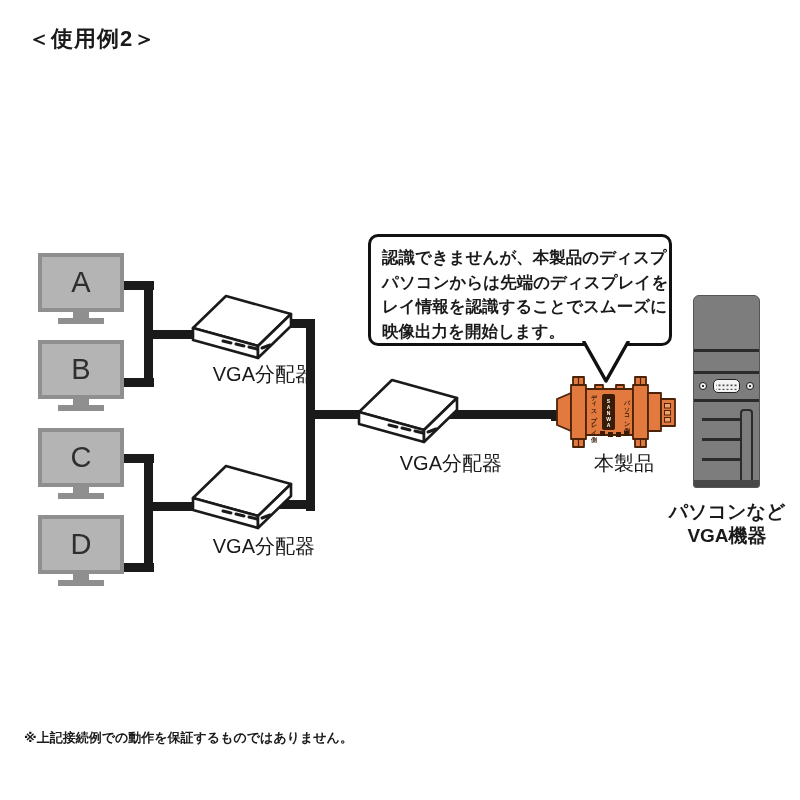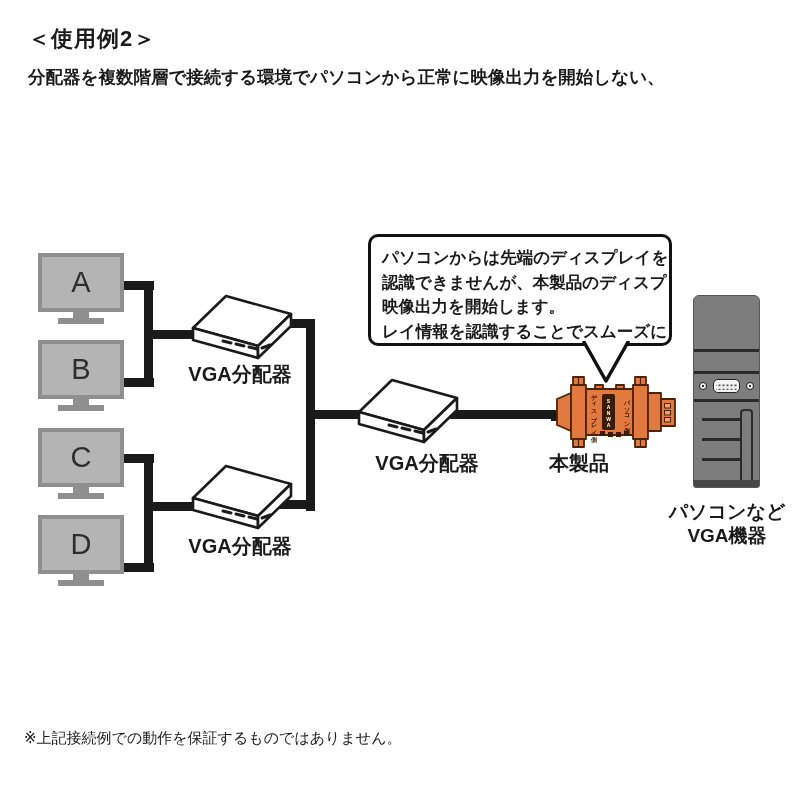--- a/index.html
+++ b/index.html
@@ -1,32 +1,32 @@
 <!DOCTYPE html>
 <html><head>
 <meta charset="utf-8">
 <style>
   html,body{margin:0;padding:0;background:#ffffff;}
   .canvas{position:relative;width:800px;height:800px;background:#ffffff;overflow:hidden;
           font-family:"Liberation Sans","DejaVu Sans",sans-serif;color:#1a1a1a;}
   .abs{position:absolute;text-align:center;}
   .title{left:28px;top:24px;font-size:22px;font-weight:700;letter-spacing:1px;}
   .intro{left:28px;top:64px;font-size:17.5px;font-weight:700;line-height:27px;white-space:nowrap;}
-  .foot{left:24px;top:724px;font-size:15px;font-weight:400;line-height:27px;white-space:nowrap;}
+  .foot{left:24px;top:724px;font-size:13px;font-weight:700;line-height:27px;white-space:nowrap;}
   .cable{position:absolute;background:#1a1a1a;z-index:1;}
   .monitor{position:absolute;z-index:2;display:flex;flex-direction:column;align-items:center;}
   .monitor-screen{width:86px;height:59px;background:#b4b4b4;border:4px solid #8f8f8f;
                   box-sizing:border-box;display:flex;align-items:center;justify-content:center;}
   .monitor-letter{font-size:29px;font-weight:400;color:#2e2e2e;line-height:1;}
   .monitor-neck{width:16px;height:6px;background:#8f8f8f;}
   .monitor-base{width:46px;height:6px;background:#8f8f8f;}
   .splitter{position:absolute;z-index:2;}
   .sp-face{fill:#ffffff;stroke:#1a1a1a;stroke-width:2.6;stroke-linejoin:round;}
   .sp-dash line{stroke:#1a1a1a;stroke-width:3;stroke-linecap:round;}
-  .lbl{position:absolute;z-index:2;font-size:20px;font-weight:700;text-align:center;white-space:nowrap;}
+  .lbl{position:absolute;z-index:2;font-size:20px;font-weight:400;text-align:right;white-space:nowrap;}
   .lbl-pc{position:absolute;z-index:2;font-size:19px;font-weight:700;text-align:center;line-height:24px;white-space:nowrap;}
   .bubble{position:absolute;left:368px;top:234px;width:304px;height:112px;background:#ffffff;
           border:3.5px solid #111111;border-radius:10px;z-index:3;box-sizing:border-box;
           padding:8px 0 0 11px;font-size:16.5px;font-weight:700;line-height:24.5px;white-space:nowrap;}
   .bubble-tail{position:absolute;left:578px;top:341px;z-index:4;}
   .product-svg{position:absolute;left:550px;top:372px;z-index:2;}
   .or{fill:#e2793f;stroke:#4d2308;stroke-width:1.8;stroke-linejoin:round;}
   .or-dark{fill:#3a1c06;stroke:none;}
   .tower{position:absolute;left:693px;top:295px;width:67px;height:193px;background:#7d7d7d;
          border:1px solid #565656;border-radius:6px 6px 3px 3px;z-index:2;box-sizing:border-box;}
@@ -58,21 +58,20 @@
       </g>
     </symbol>
   </defs>
 </svg>
 
 <div class="canvas">
 
   <div class="abs title">＜使用例2＞</div>
 
   <div class="abs intro">
-    <div>分配器を複数階層で接続する環境でパソコンから正常に映像出力を開始しない、</div>
   </div>
 
   <div class="cable" style="left:120px;top:281px;width:34px;height:9px;"></div>
   <div class="cable" style="left:120px;top:378px;width:34px;height:9px;"></div>
   <div class="cable" style="left:144px;top:281px;width:9px;height:106px;"></div>
   <div class="cable" style="left:150px;top:330px;width:48px;height:9px;"></div>
   <div class="cable" style="left:278px;top:319px;width:37px;height:9px;"></div>
   <div class="cable" style="left:306px;top:319px;width:9px;height:192px;"></div>
   <div class="cable" style="left:278px;top:500px;width:37px;height:9px;"></div>
   <div class="cable" style="left:120px;top:454px;width:34px;height:9px;"></div>
@@ -119,24 +118,24 @@
   <svg class="splitter" style="left:356px;top:375px;" width="104" height="72">
       <use href="#splitter-box"></use>
     </svg>
 
   <div class="lbl" style="left:165px;top:361px;width:150px;">VGA分配器</div>
   <div class="lbl" style="left:165px;top:533px;width:150px;">VGA分配器</div>
   <div class="lbl" style="left:352px;top:450px;width:150px;">VGA分配器</div>
   <div class="lbl" style="left:504px;top:450px;width:150px;">本製品</div>
 
   <div class="bubble">
+    <div>認識できませんが、本製品のディスプ</div>
     <div>パソコンからは先端のディスプレイを</div>
-    <div>認識できませんが、本製品のディスプ</div>
+    <div>レイ情報を認識することでスムーズに</div>
     <div>映像出力を開始します。</div>
-    <div>レイ情報を認識することでスムーズに</div>
   </div>
   <svg class="bubble-tail" width="56" height="44" viewBox="0 0 56 44">
     <polygon points="6,1 50,1 28,40" fill="#ffffff"></polygon>
     <path d="M6,1 L28,40 L50,1" fill="none" stroke="#111111" stroke-width="3.5" stroke-linejoin="round" stroke-linecap="round"></path>
   </svg>
 
   <svg class="product-svg" width="128" height="82" viewBox="0 0 128 82">
     <rect x="1" y="39" width="9" height="10" fill="#1a1a1a"></rect>
     <polygon class="or" points="7,27 21,21 21,59 7,53"></polygon>
     <g>

